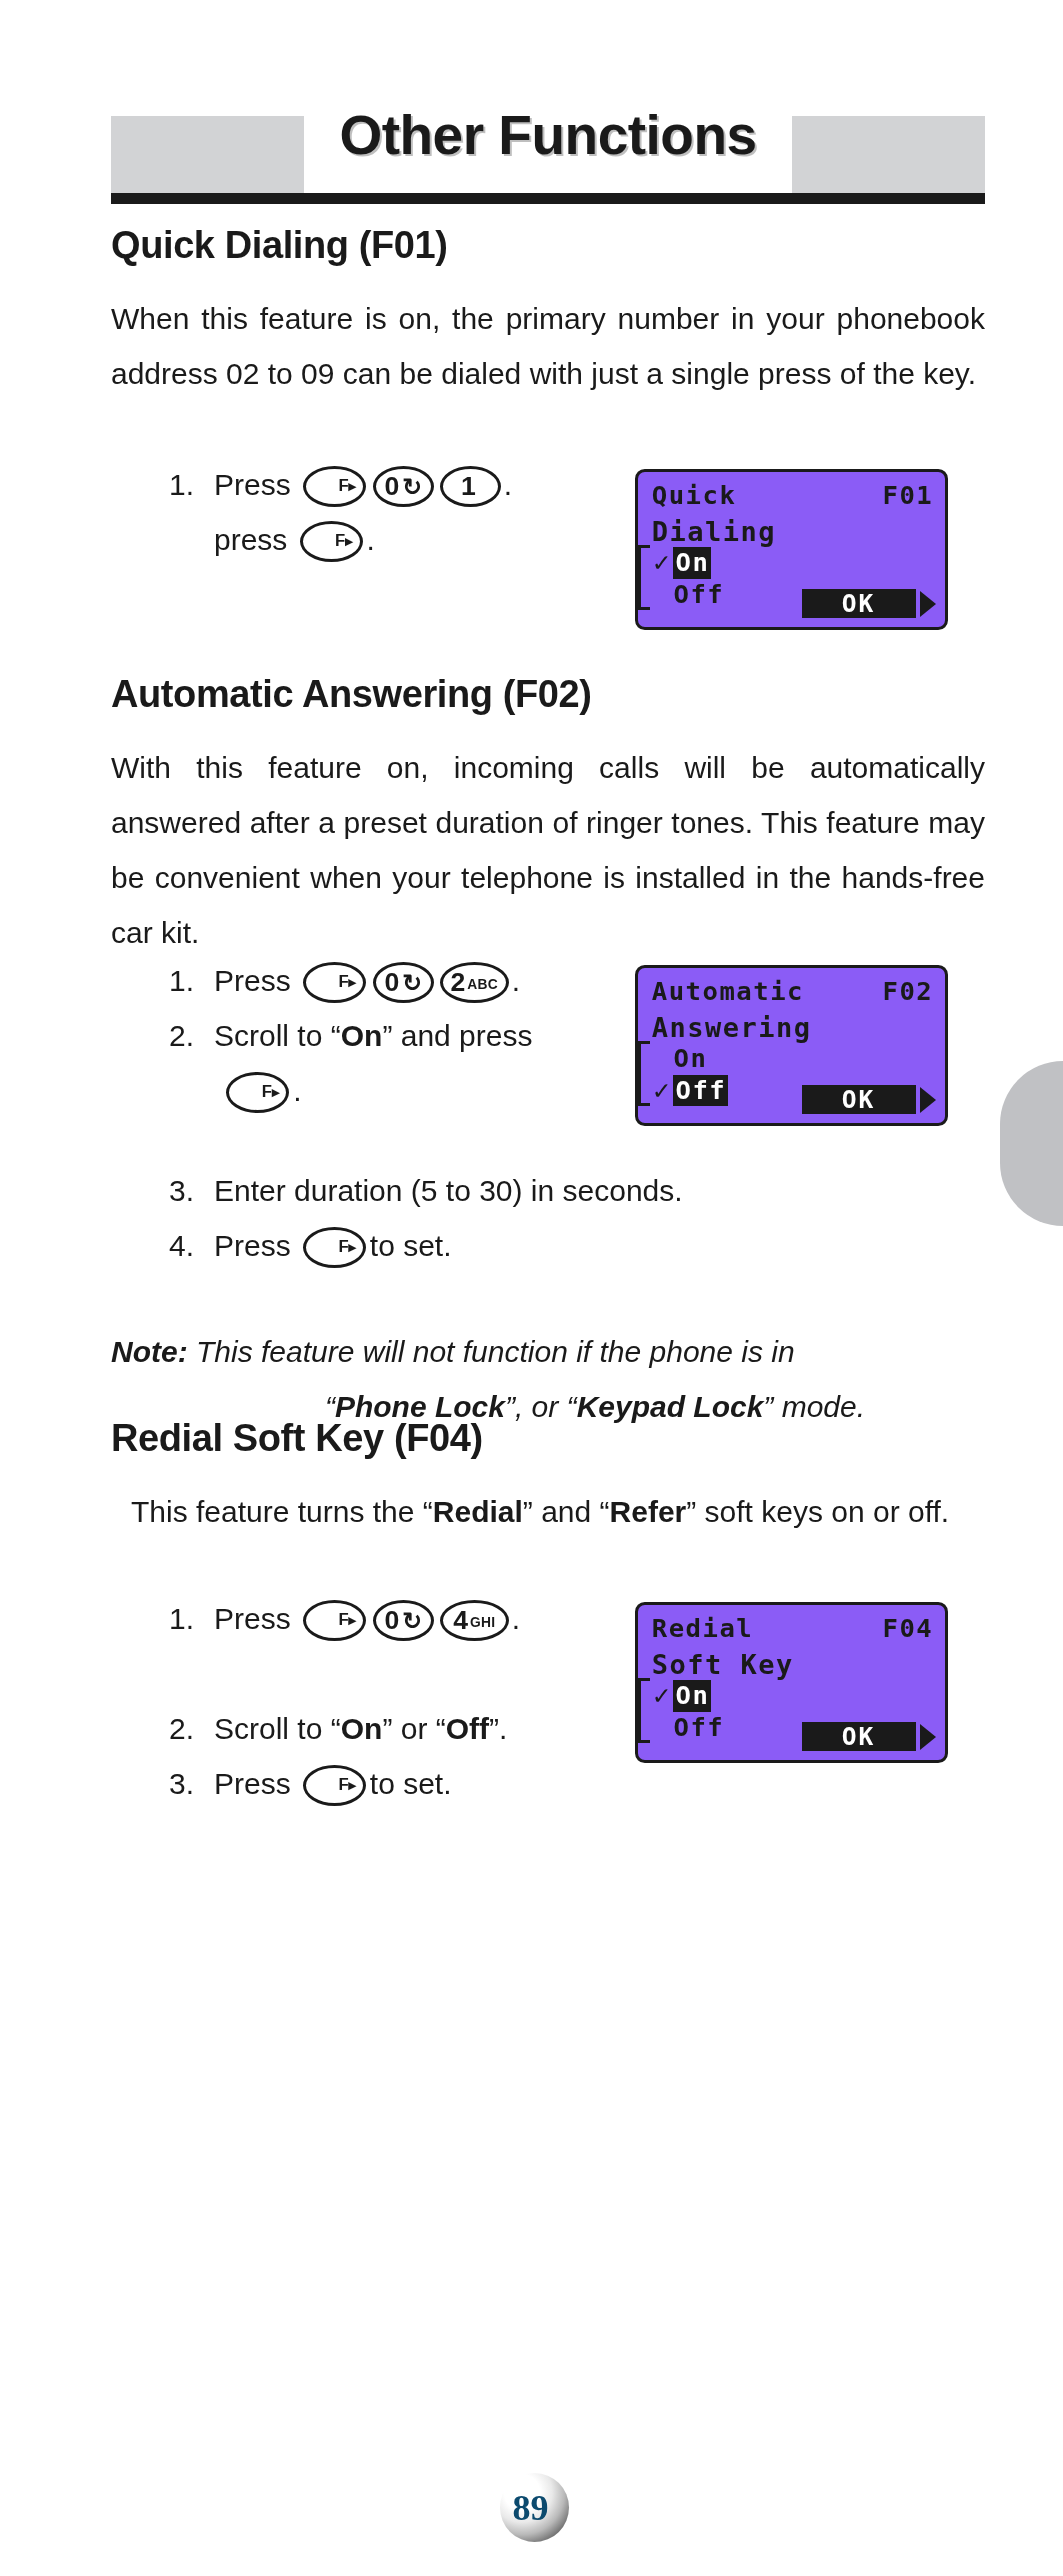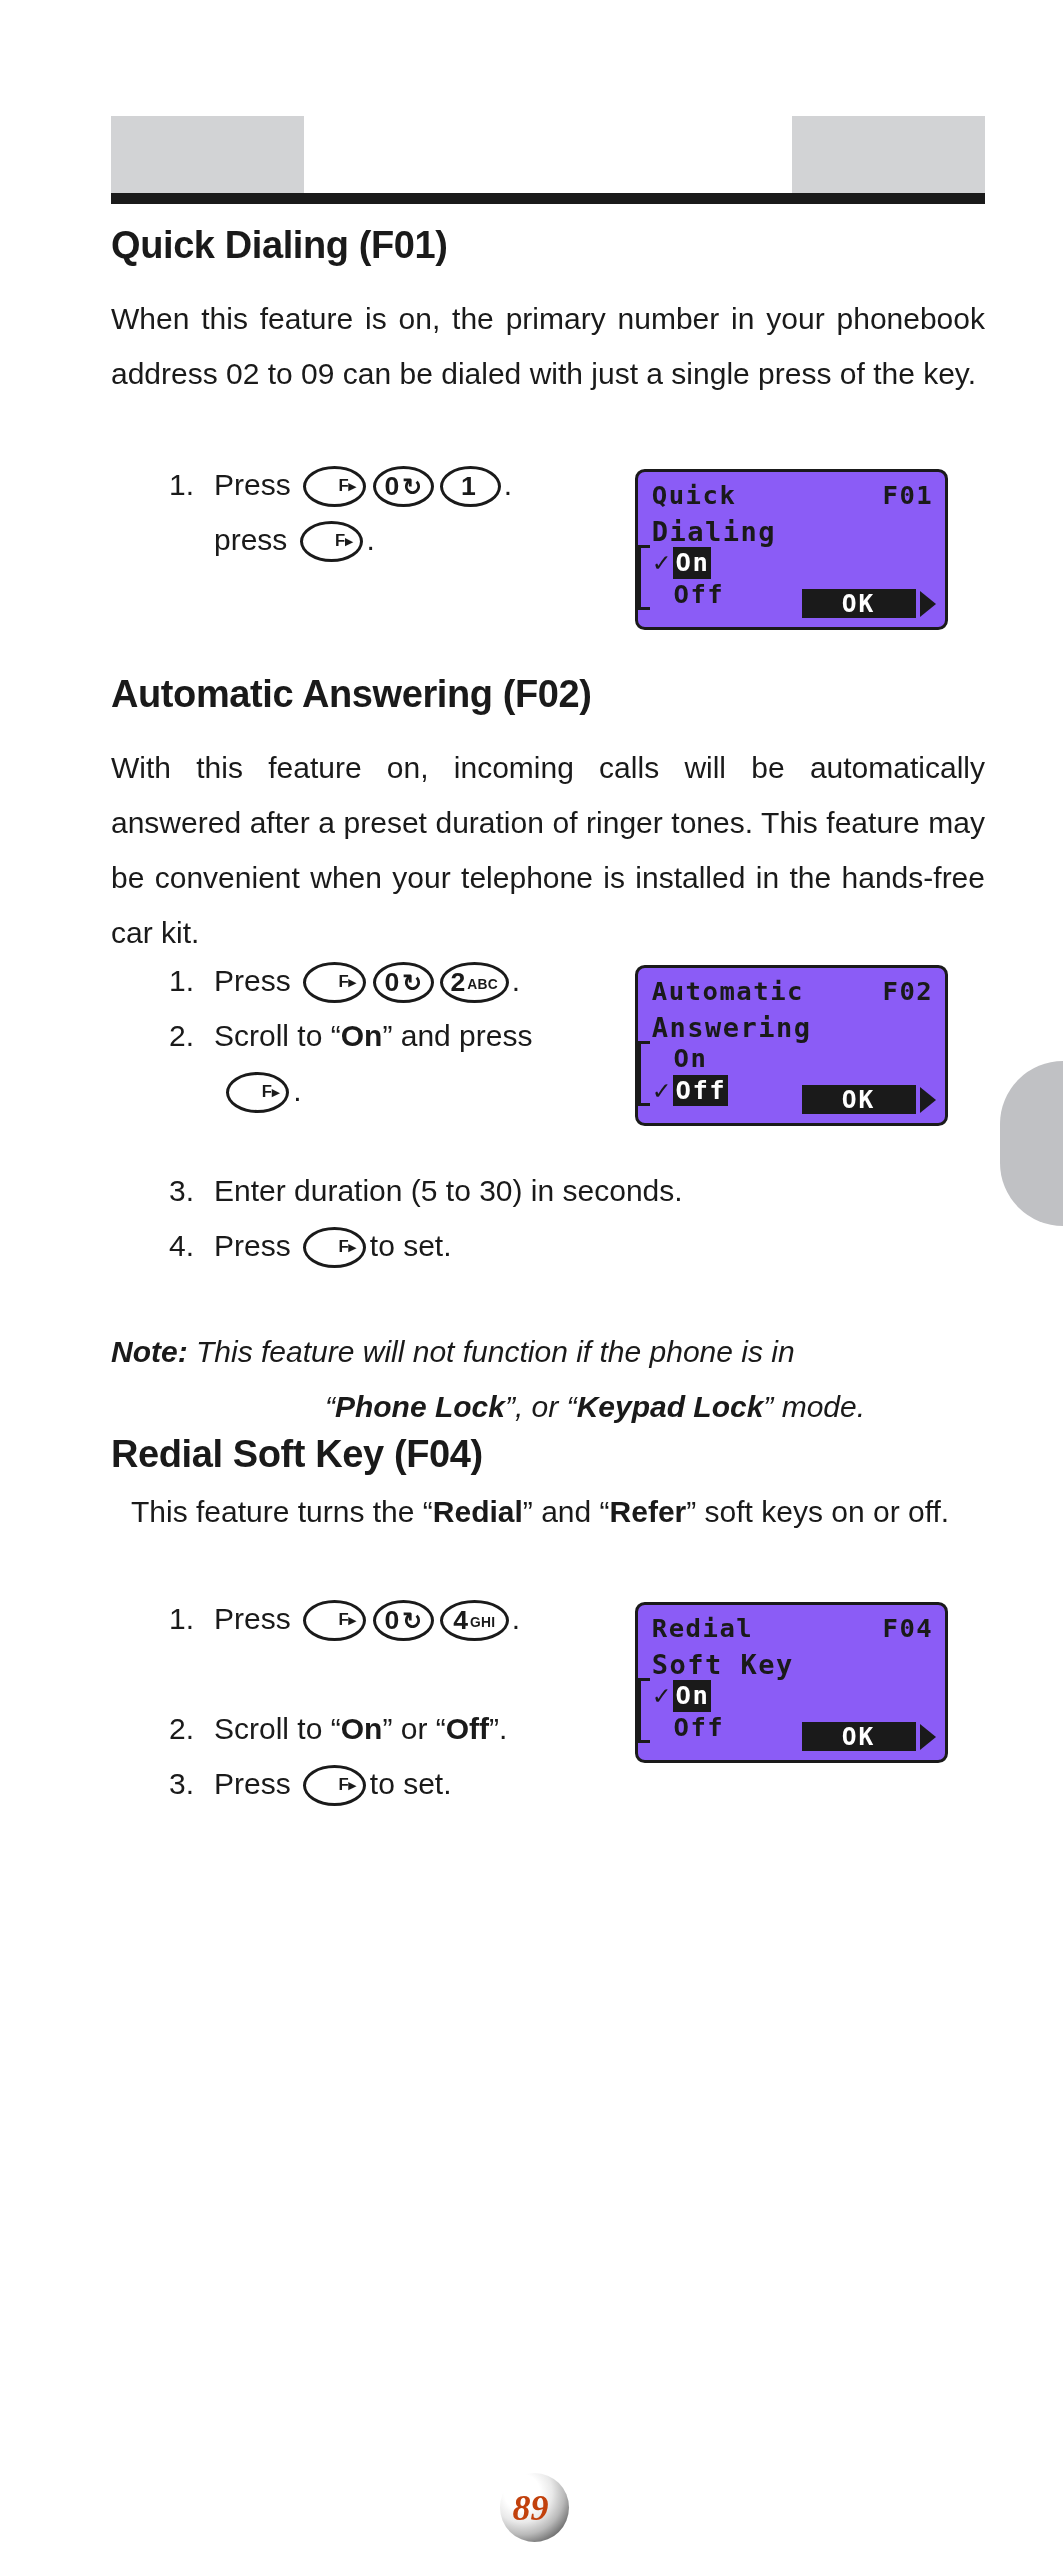--- a/index.html
+++ b/index.html
@@ -316,35 +316,35 @@
   .pagenum .num {
     position: absolute;
     left: 0;
     top: 0;
     width: 61px;
     height: 69px;
     display: flex;
     align-items: center;
     justify-content: center;
     font-family: "Liberation Serif", serif;
-    font-style: italic;
     font-weight: bold;
     font-size: 36px;
-    color: #c2410c;
+    color: #0c4a6e;
     z-index: 2;
   }
 </style>
 </head>
 <body>
 
 <div class="page">
 
   <div class="header">
     <div class="header-bar-left"></div>
     <div class="header-bar-right"></div>
+    <div class="header-title">Other Functions</div>
     <div class="header-rule"></div>
   </div>
 
   <div class="h2" style="left:111px; top:224px;">Quick Dialing (F01)</div>
 
   <div class="para" style="left:111px; top:291px; width:874px;">When this feature is on, the primary number in your phonebook address 02 to 09 can be dialed with just a single press of the key.</div>
 
   <div class="steps" style="left:169px; top:457px; width:463px;">
     <span class="step">
       <span class="step-num">1.</span><span>Press</span>
@@ -413,21 +413,21 @@
     <div class="lcd-row2">Answering</div>
     <div class="lcd-bracket"></div>
     <div class="lcd-opts">
       <div class="lcd-opt"><span class="chk"></span><span class="optlabel">On</span></div>
       <div class="lcd-opt"><span class="chk">✓</span><span class="optlabel sel">Off</span></div>
     </div>
     <div class="lcd-ok">OK</div>
     <div class="lcd-arrow"></div>
   </div>
 
-  <div class="h2" style="left:111px; top:1417px;margin-top:16px;">Redial Soft Key (F04)</div>
+  <div class="h2" style="left:111px; top:1417px;">Redial Soft Key (F04)</div>
 
   <div class="para nojust" style="left:111px; top:1484px; width:886px;margin-left:20px;"><span>This feature turns the “</span><b>Redial</b><span>” and “</span><b>Refer</b><span>” soft keys on or off.</span></div>
 
   <div class="steps" style="left:169px; top:1591px; width:463px;">
     <span class="step">
       <span class="step-num">1.</span><span>Press</span>
       <span class="key key-f"><span class="kf">F<span class="arr">▸</span></span></span><span class="key key-num"><span class="kn">0<span class="loop">↻</span></span></span><span class="key key-num" style="width:69px;"><span class="kn">4<span class="sub">GHI</span></span></span><span>.</span>
     </span>
   </div>
 

